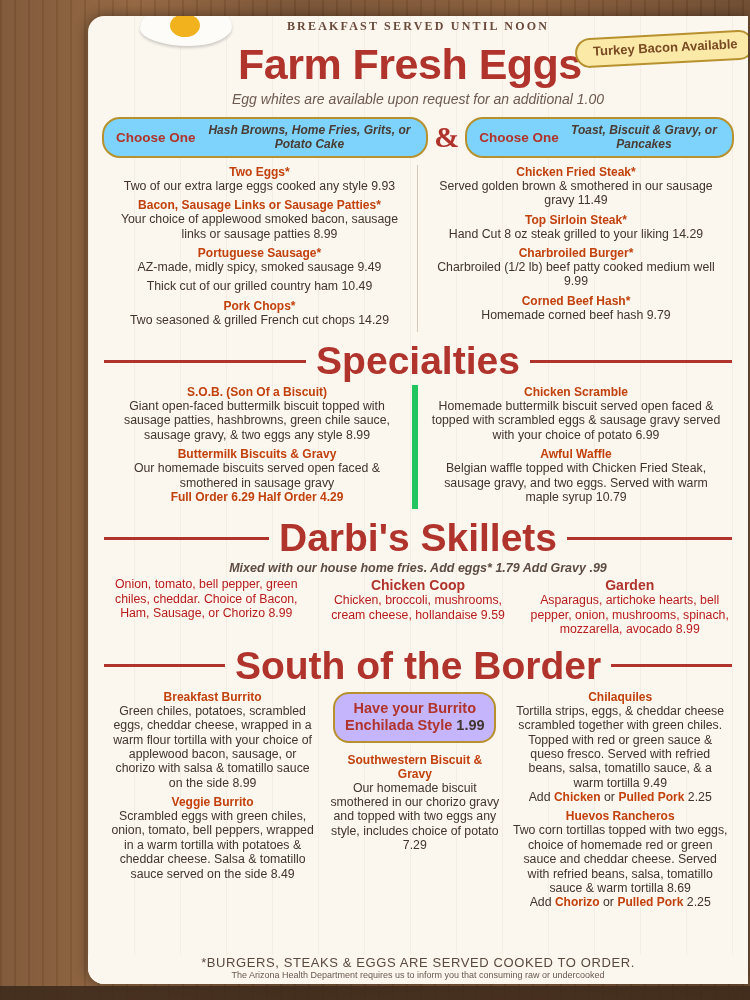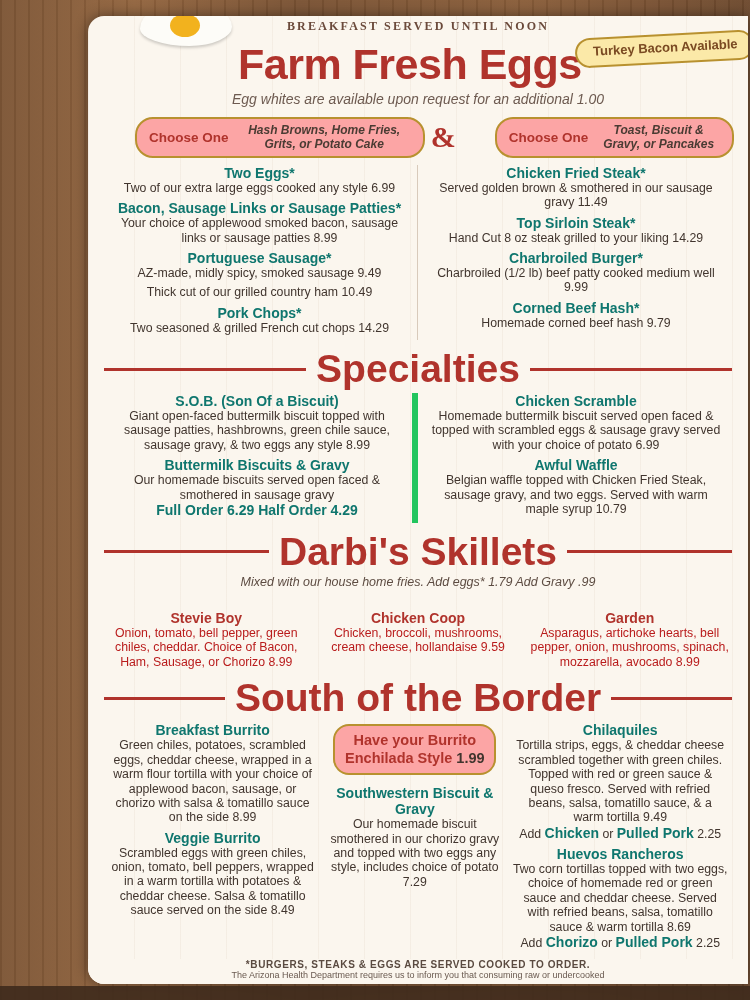--- a/index.html
+++ b/index.html
@@ -88,79 +88,78 @@
   }
 
   .choose-row{
     display:flex;align-items:center;justify-content:center;
     gap:6px;margin-top:10px;
   }
   .choose-pill{
     display:flex;align-items:center;gap:9px;
     border:2px solid #b8912f;
     border-radius:18px;
-    background:#fca5a5;
+    background:#7dd3fc;
     padding:4px 12px;
-    margin-left:33px;
   }
   .choose-pill .lbl{
     font-weight:bold;color:#b0332c;font-size:13.5px;white-space:nowrap;
   }
   .choose-pill .txt{
     font-style:italic;font-weight:bold;color:#4a3b33;font-size:12px;line-height:1.2;text-align:center;
   }
   .amp{font-size:30px;font-weight:bold;color:#b0332c;font-family:"Liberation Serif",serif;}
 
   .two-col{display:flex;margin-top:7px;}
   .col{width:50%;box-sizing:border-box;padding:0 6px;}
   .col.left{border-right:1px solid #d8cabb;}
   .item{margin-bottom:5px;text-align:center;}
-  .item .name{font-weight:bold;color:#0f766e;font-size:14px;}
+  .item .name{font-weight:bold;color:#c2410c;font-size:12px;}
   .item .desc{color:#41352e;font-size:12.3px;line-height:1.17;}
 
   .section-head{
     display:flex;align-items:center;gap:10px;margin:7px 2px 2px 2px;
   }
   .section-head .rule{flex:1;height:3px;background:#b0332c;}
   .section-head h2{
     margin:0;color:#b0332c;font-size:39px;font-weight:bold;white-space:nowrap;
   }
   .section-note{
-    text-align:center;font-style:italic;font-size:12.5px;color:#5d4c42;margin:-1px 0 21px 0;
+    text-align:center;font-style:italic;font-size:12.5px;color:#5d4c42;margin:-1px 0 2px 0;font-weight:bold;
   }
 
   .spec-grid{display:flex;}
   .spec-grid .col{width:50%;padding:0 8px;}
   .spec-grid .col.left{border-right:6px solid #22c55e;}
 
   .skillets{display:flex;justify-content:space-between;margin-top:2px;}
   .sk{width:33%;text-align:center;padding:0 4px;box-sizing:border-box;}
   .sk .name{font-weight:bold;color:#b0332c;font-size:14px;}
   .sk .desc{color:#b91c1c;font-size:12.3px;line-height:1.18;}
 
   .sob-grid{display:flex;margin-top:2px;}
   .sob-col{box-sizing:border-box;padding:0 6px;}
   .sob-col.c1{width:35%;text-align:center;}
   .sob-col.c2{width:29%;text-align:center;}
   .sob-col.c3{width:36%;text-align:center;}
 
   .enchilada-pill{
-    border:2px solid #b8912f;border-radius:16px;background:#fca5a5;
+    border:2px solid #b8912f;border-radius:16px;background:#c4b5fd;
     padding:6px 8px;margin:2px 4px 10px 4px;
     font-weight:bold;color:#b0332c;font-size:14.5px;line-height:1.2;text-align:center;
   }
   .enchilada-pill .p{color:#41352e;font-weight:bold;}
 
   .footer{
     position:absolute;left:0;right:0;bottom:0;
     background:#fbf6ee;
     text-align:center;
     padding-bottom:4px;
   }
-  .footer .l1{font-size:10px;letter-spacing:.6px;color:#5a4a40;font-weight:bold;}
+  .footer .l1{font-size:13px;letter-spacing:.6px;color:#5a4a40;font-weight:normal;}
   .footer .l2{font-size:9px;color:#6a5a50;}
   .bottom-strip{
     position:absolute;left:0;right:0;bottom:0;height:14px;background:#3e2a1c;opacity:.9;
   }
 </style>
 </head>
 <body>
 
 <div class="wood"></div>
 
@@ -190,21 +189,21 @@
       <div class="choose-pill">
         <span class="lbl">Choose One</span>
         <span class="txt">Toast, Biscuit &amp; Gravy, or Pancakes</span>
       </div>
     </div>
 
     <div class="two-col">
       <div class="col left">
         <div class="item">
           <div class="name">Two Eggs*</div>
-          <div class="desc">Two of our extra large eggs cooked any style  6.99</div>
+          <div class="desc">Two of our extra large eggs cooked any style  9.93</div>
         </div>
         <div class="item">
           <div class="name">Bacon, Sausage Links or Sausage Patties*</div>
           <div class="desc">Your choice of applewood smoked bacon, sausage links or sausage patties  8.99</div>
         </div>
         <div class="item">
           <div class="name">Portuguese Sausage*</div>
           <div class="desc">AZ-made, midly spicy, smoked sausage  9.49</div>
         </div>
         <div class="item">
@@ -267,21 +266,20 @@
 
     <div class="section-head">
       <div class="rule"></div>
       <h2>Darbi's Skillets</h2>
       <div class="rule"></div>
     </div>
     <div class="section-note">Mixed with our house home fries.  Add eggs* 1.79 Add Gravy .99</div>
 
     <div class="skillets">
       <div class="sk">
-        <div class="name">Stevie Boy</div>
         <div class="desc">Onion, tomato, bell pepper, green chiles, cheddar. Choice of Bacon, Ham, Sausage, or Chorizo  8.99</div>
       </div>
       <div class="sk">
         <div class="name">Chicken Coop</div>
         <div class="desc">Chicken, broccoli, mushrooms, cream cheese, hollandaise  9.59</div>
       </div>
       <div class="sk">
         <div class="name">Garden</div>
         <div class="desc">Asparagus, artichoke hearts, bell pepper, onion, mushrooms, spinach, mozzarella, avocado  8.99</div>
       </div>

